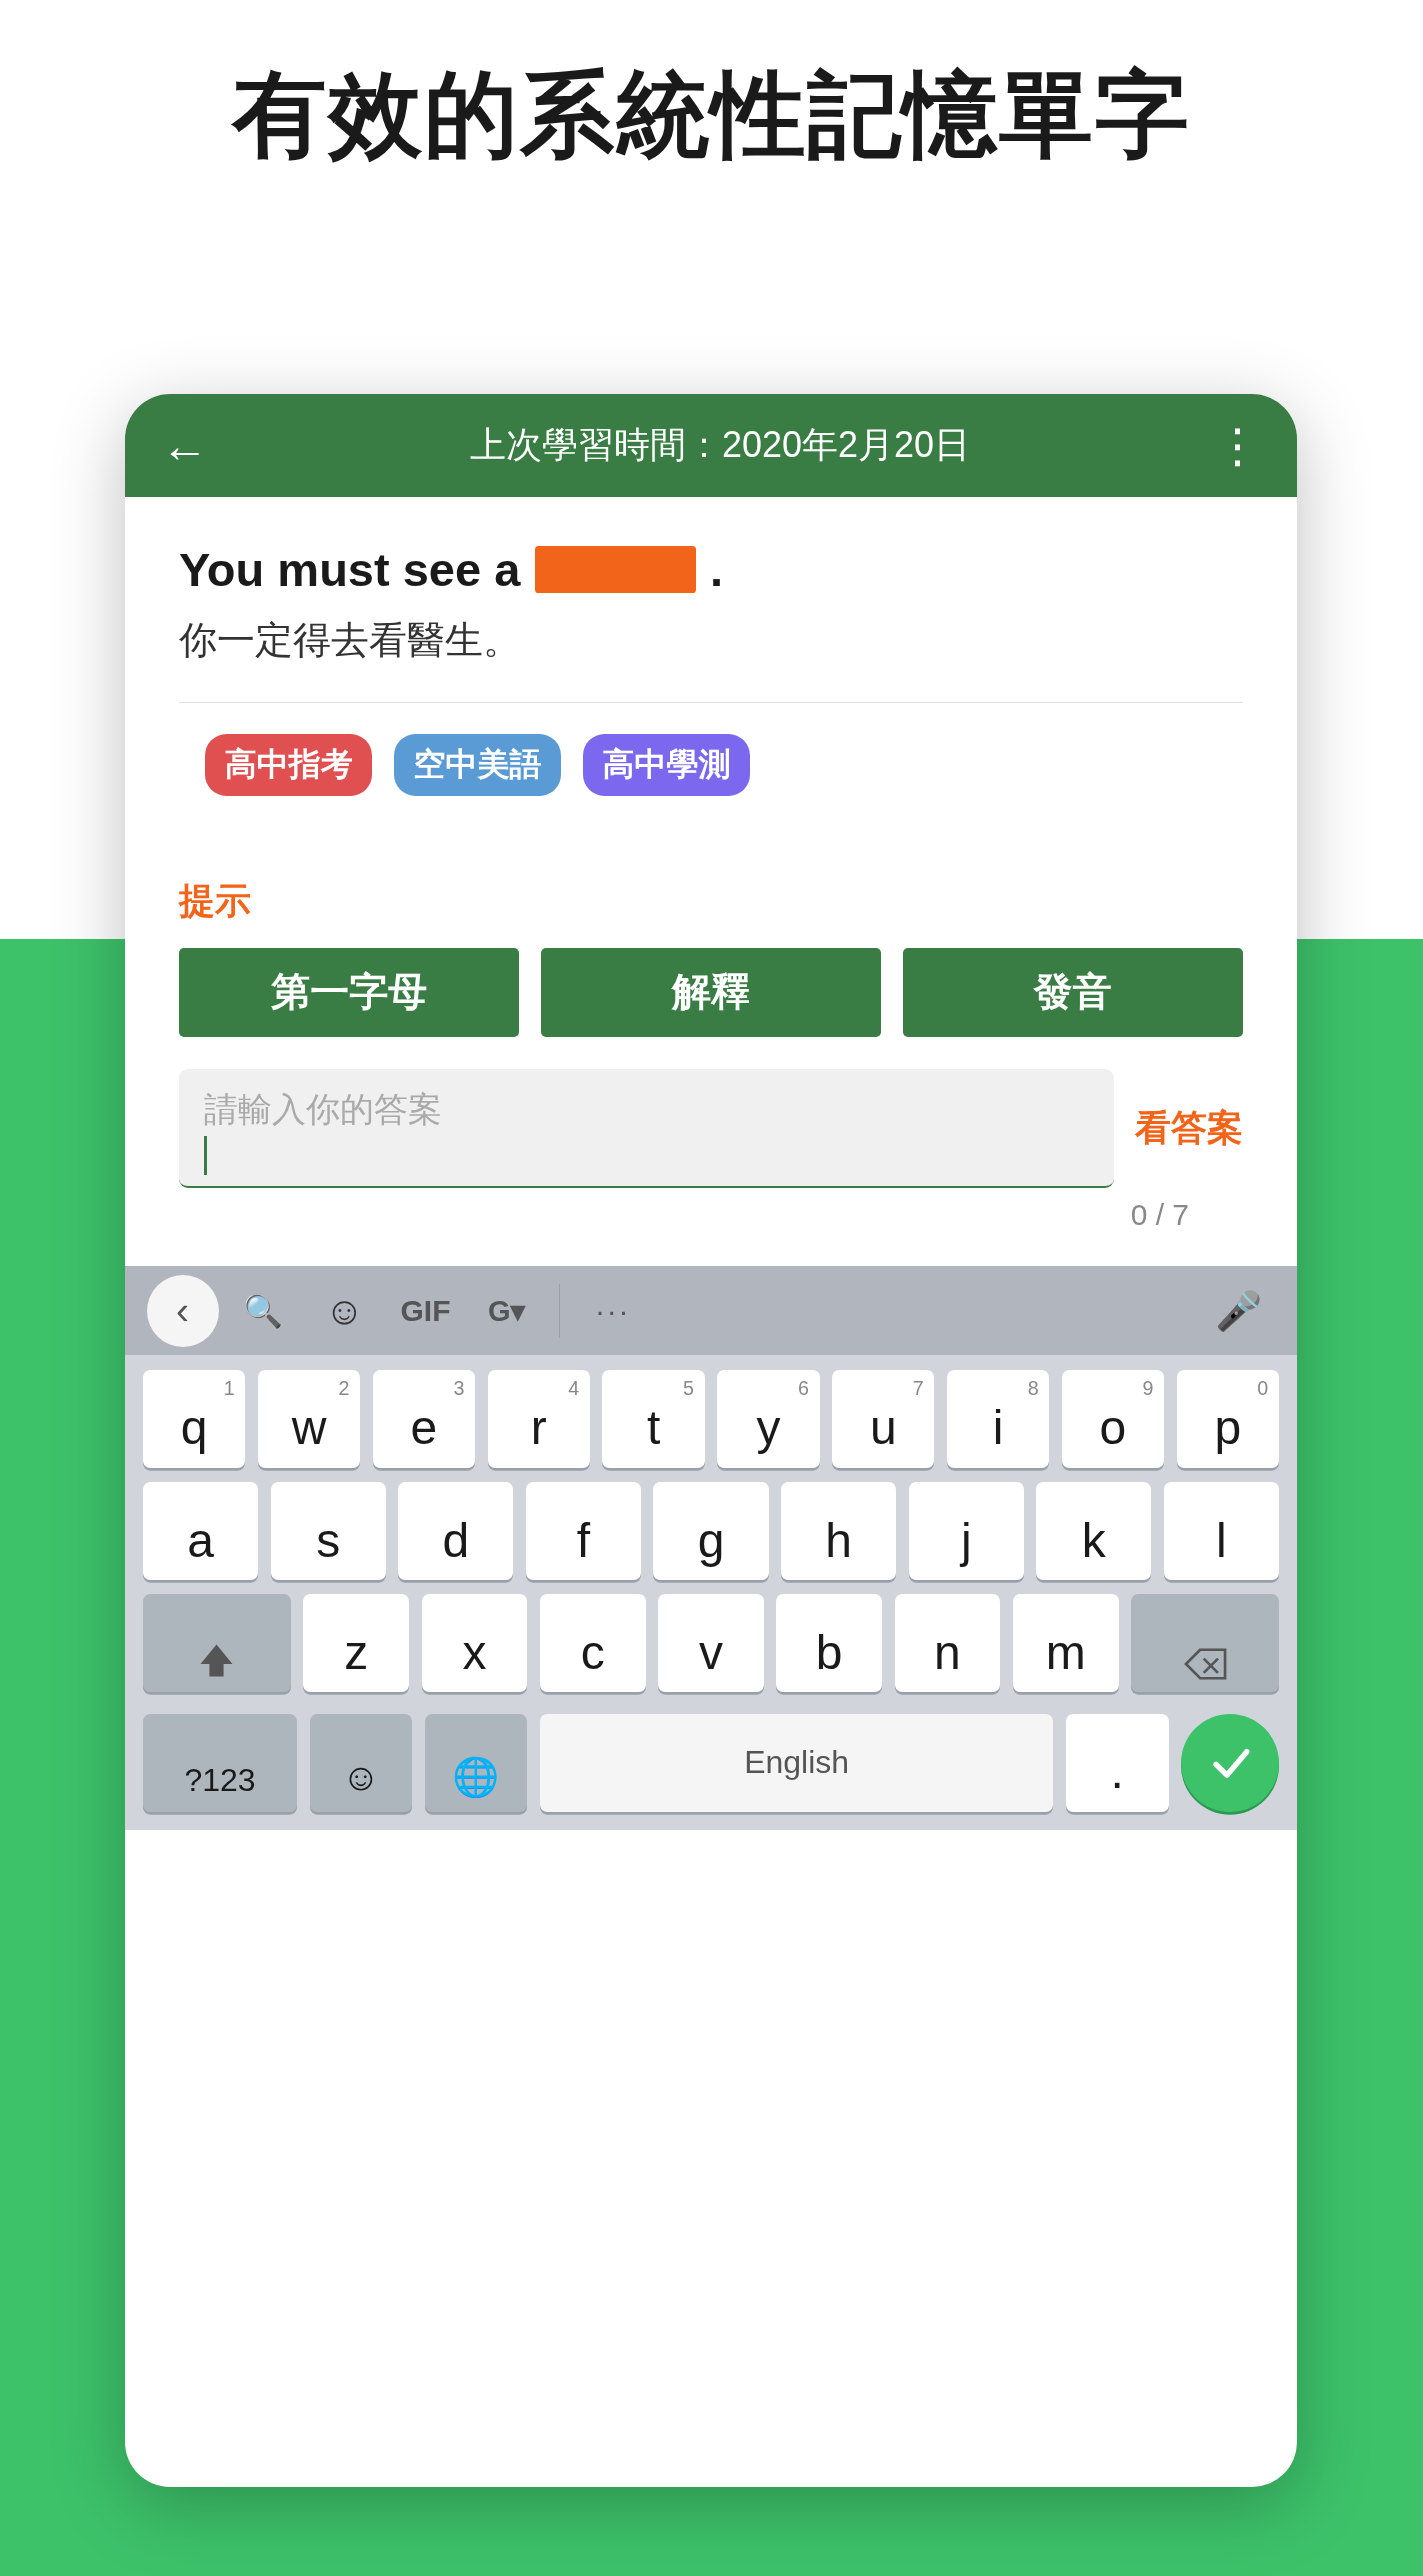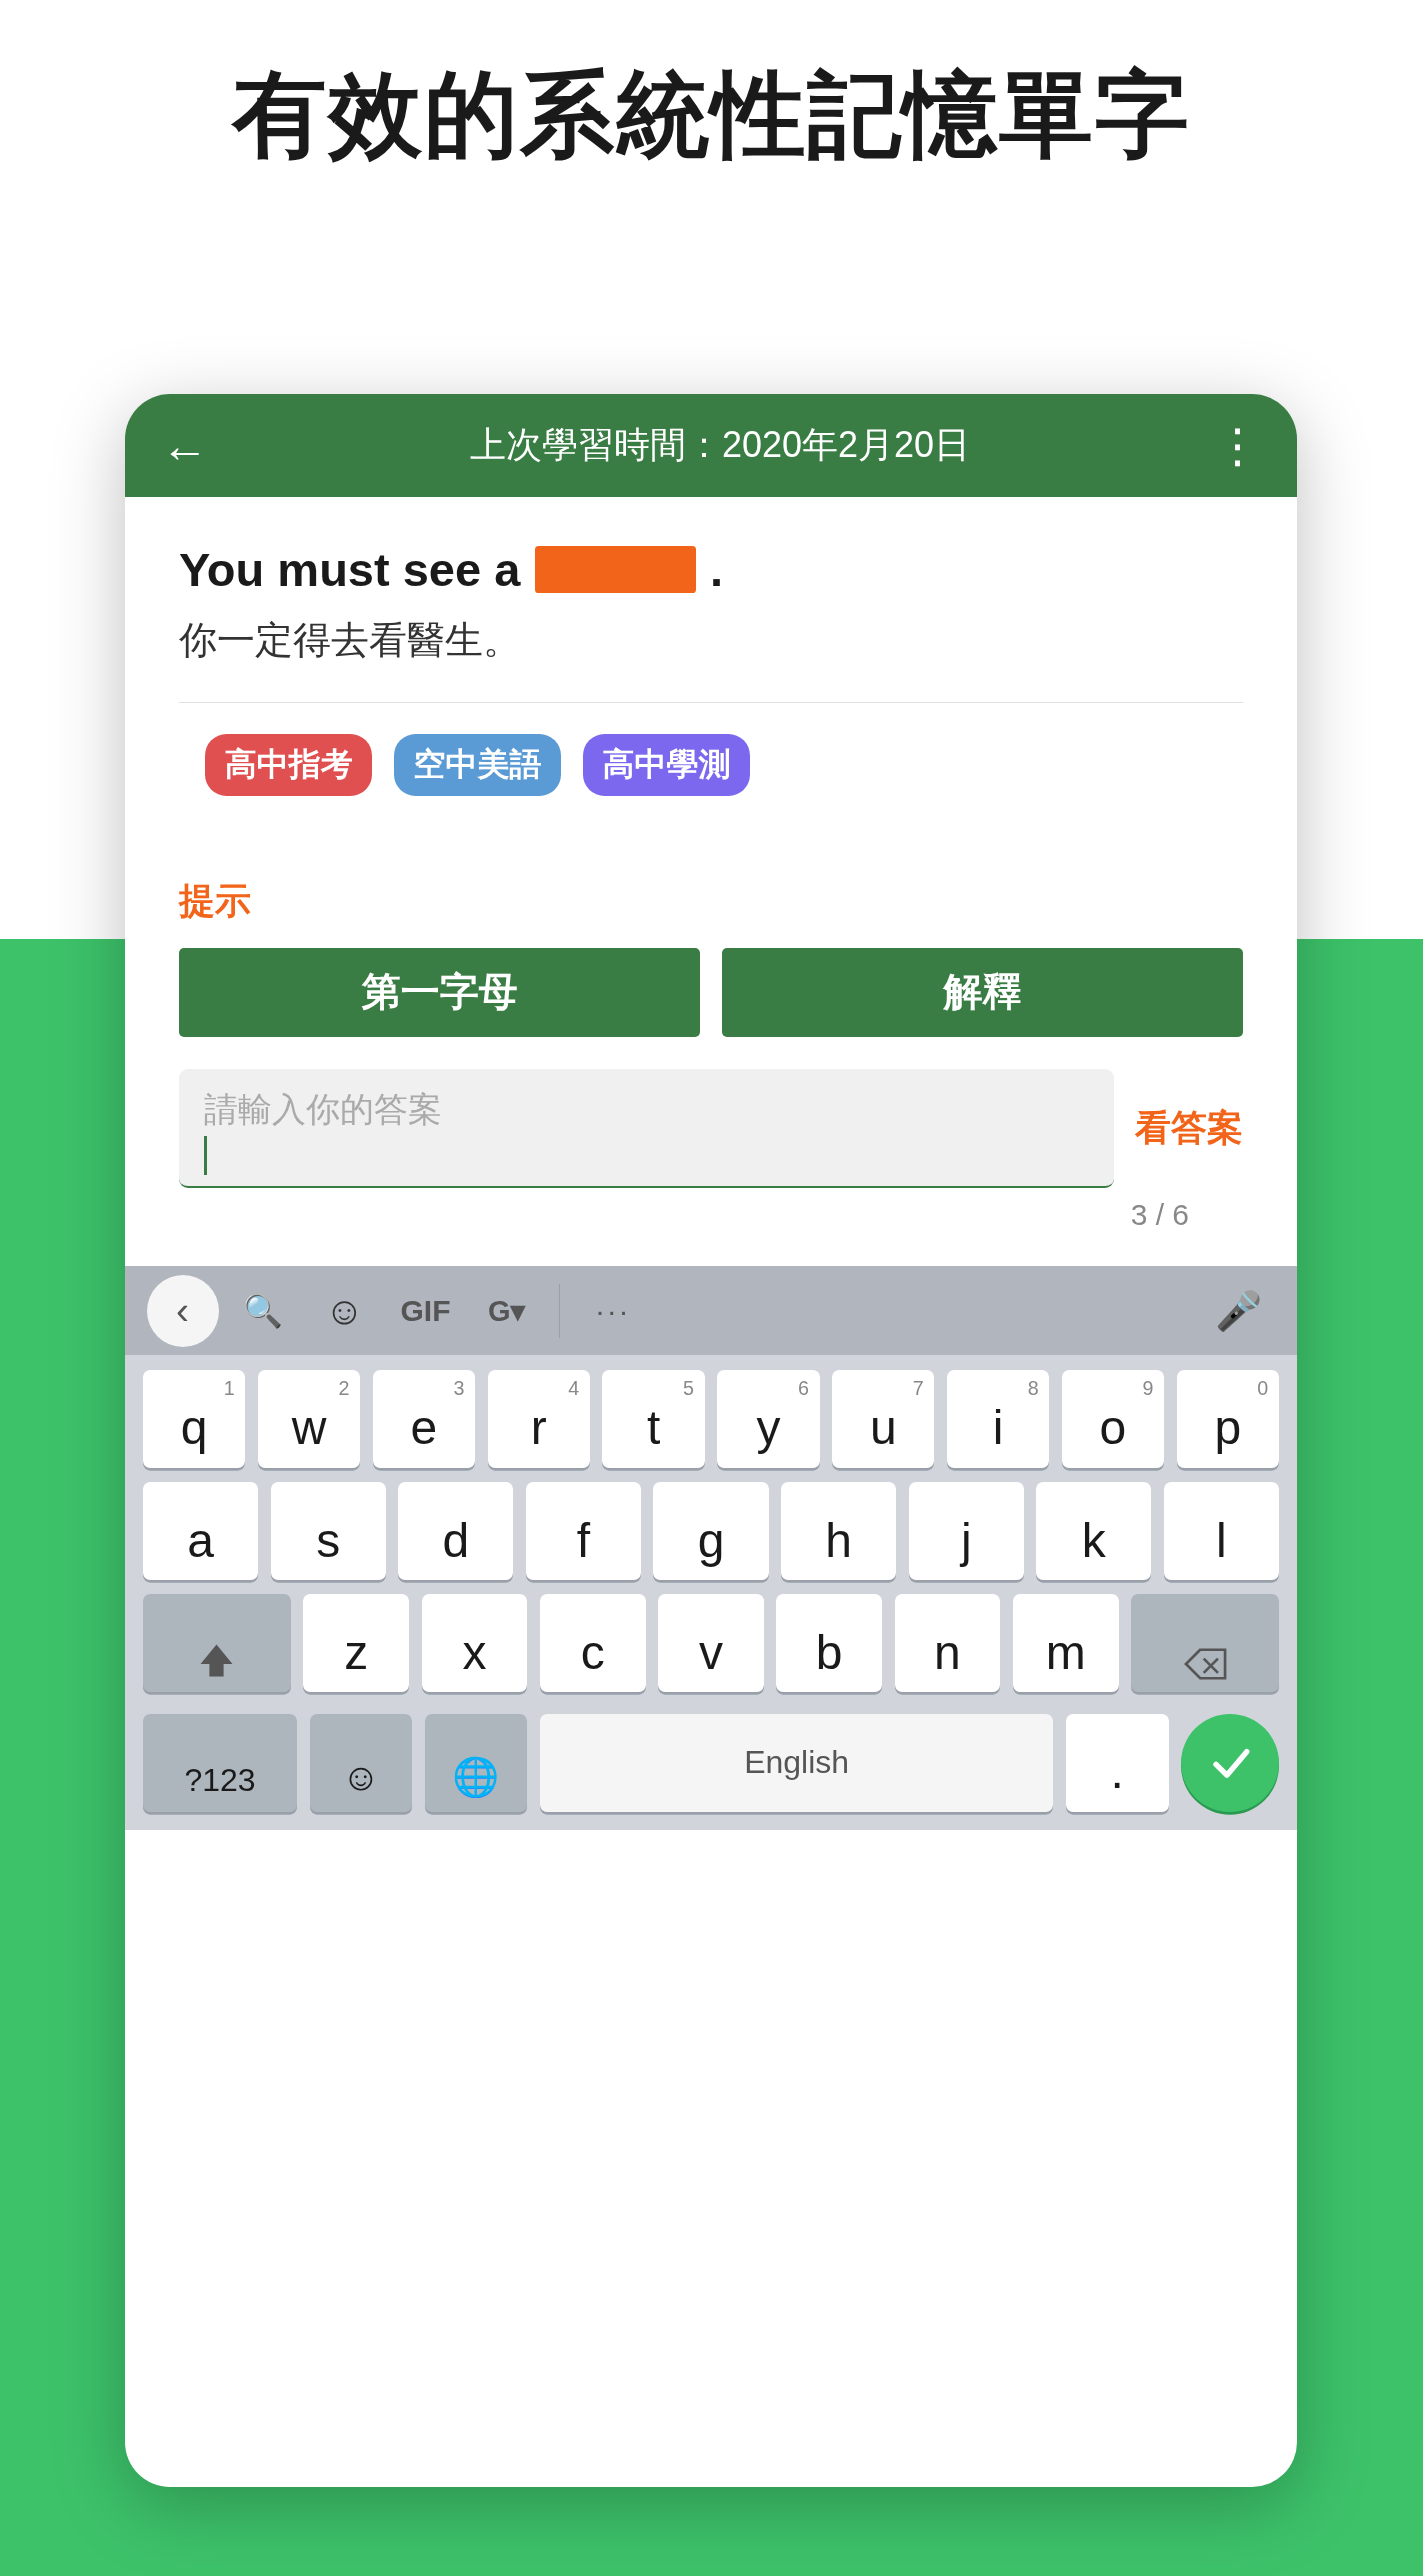--- a/index.html
+++ b/index.html
@@ -418,30 +418,31 @@
       <span class="tag tag-blue">空中美語</span>
       <span class="tag tag-purple">高中學測</span>
     </div>
   </div>
 
   <div class="hint-section">
     <div class="hint-label">提示</div>
     <div class="hint-buttons">
       <button class="hint-btn">第一字母</button>
       <button class="hint-btn">解釋</button>
+      <button class="hint-btn">發音</button>
     </div>
 
     <div class="answer-row">
       <div class="answer-input-wrap">
         <span class="answer-placeholder">請輸入你的答案</span>
         <span class="answer-cursor"></span>
       </div>
       <span class="see-answer">看答案</span>
     </div>
-    <div class="char-count">3 / 6</div>
+    <div class="char-count">0 / 7</div>
   </div>
 
   <div class="keyboard-area">
 
     <div class="keyboard-toolbar">
       <div class="kb-tool-btn kb-tool-back">
         <span style="font-size:39px; color:#555;">‹</span>
       </div>
       <div class="kb-tool-btn">
         <span>🔍</span>

